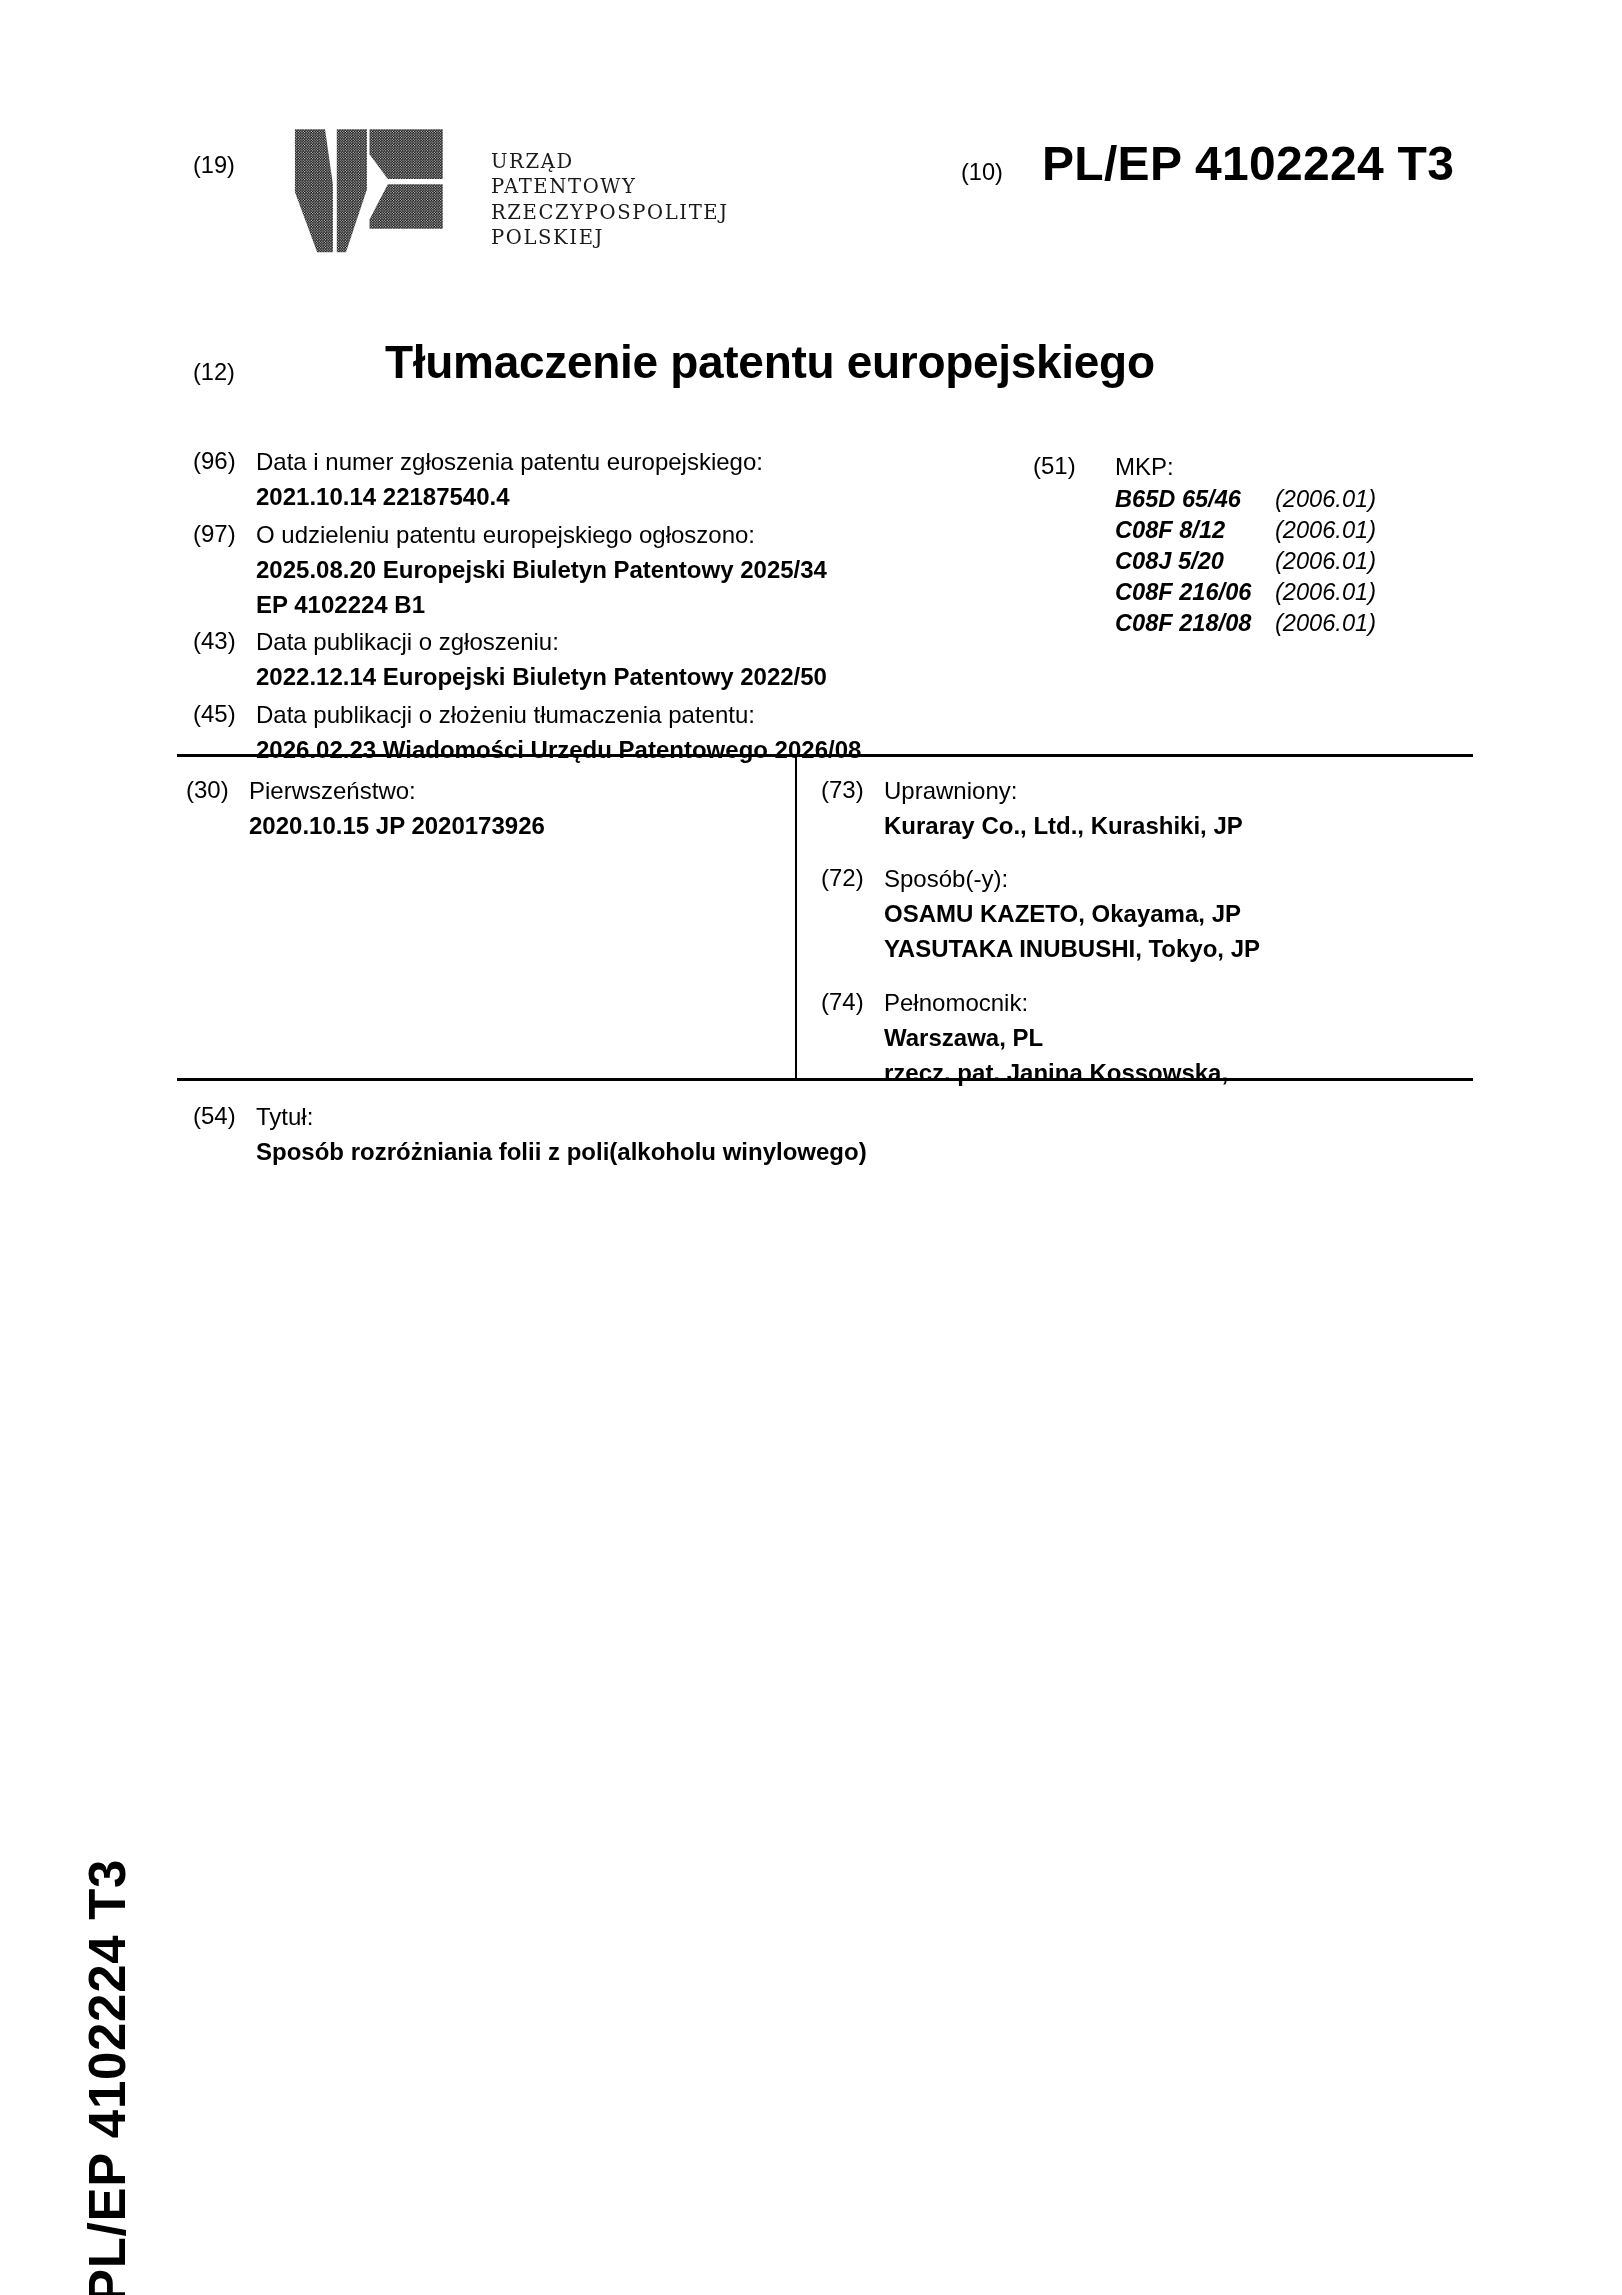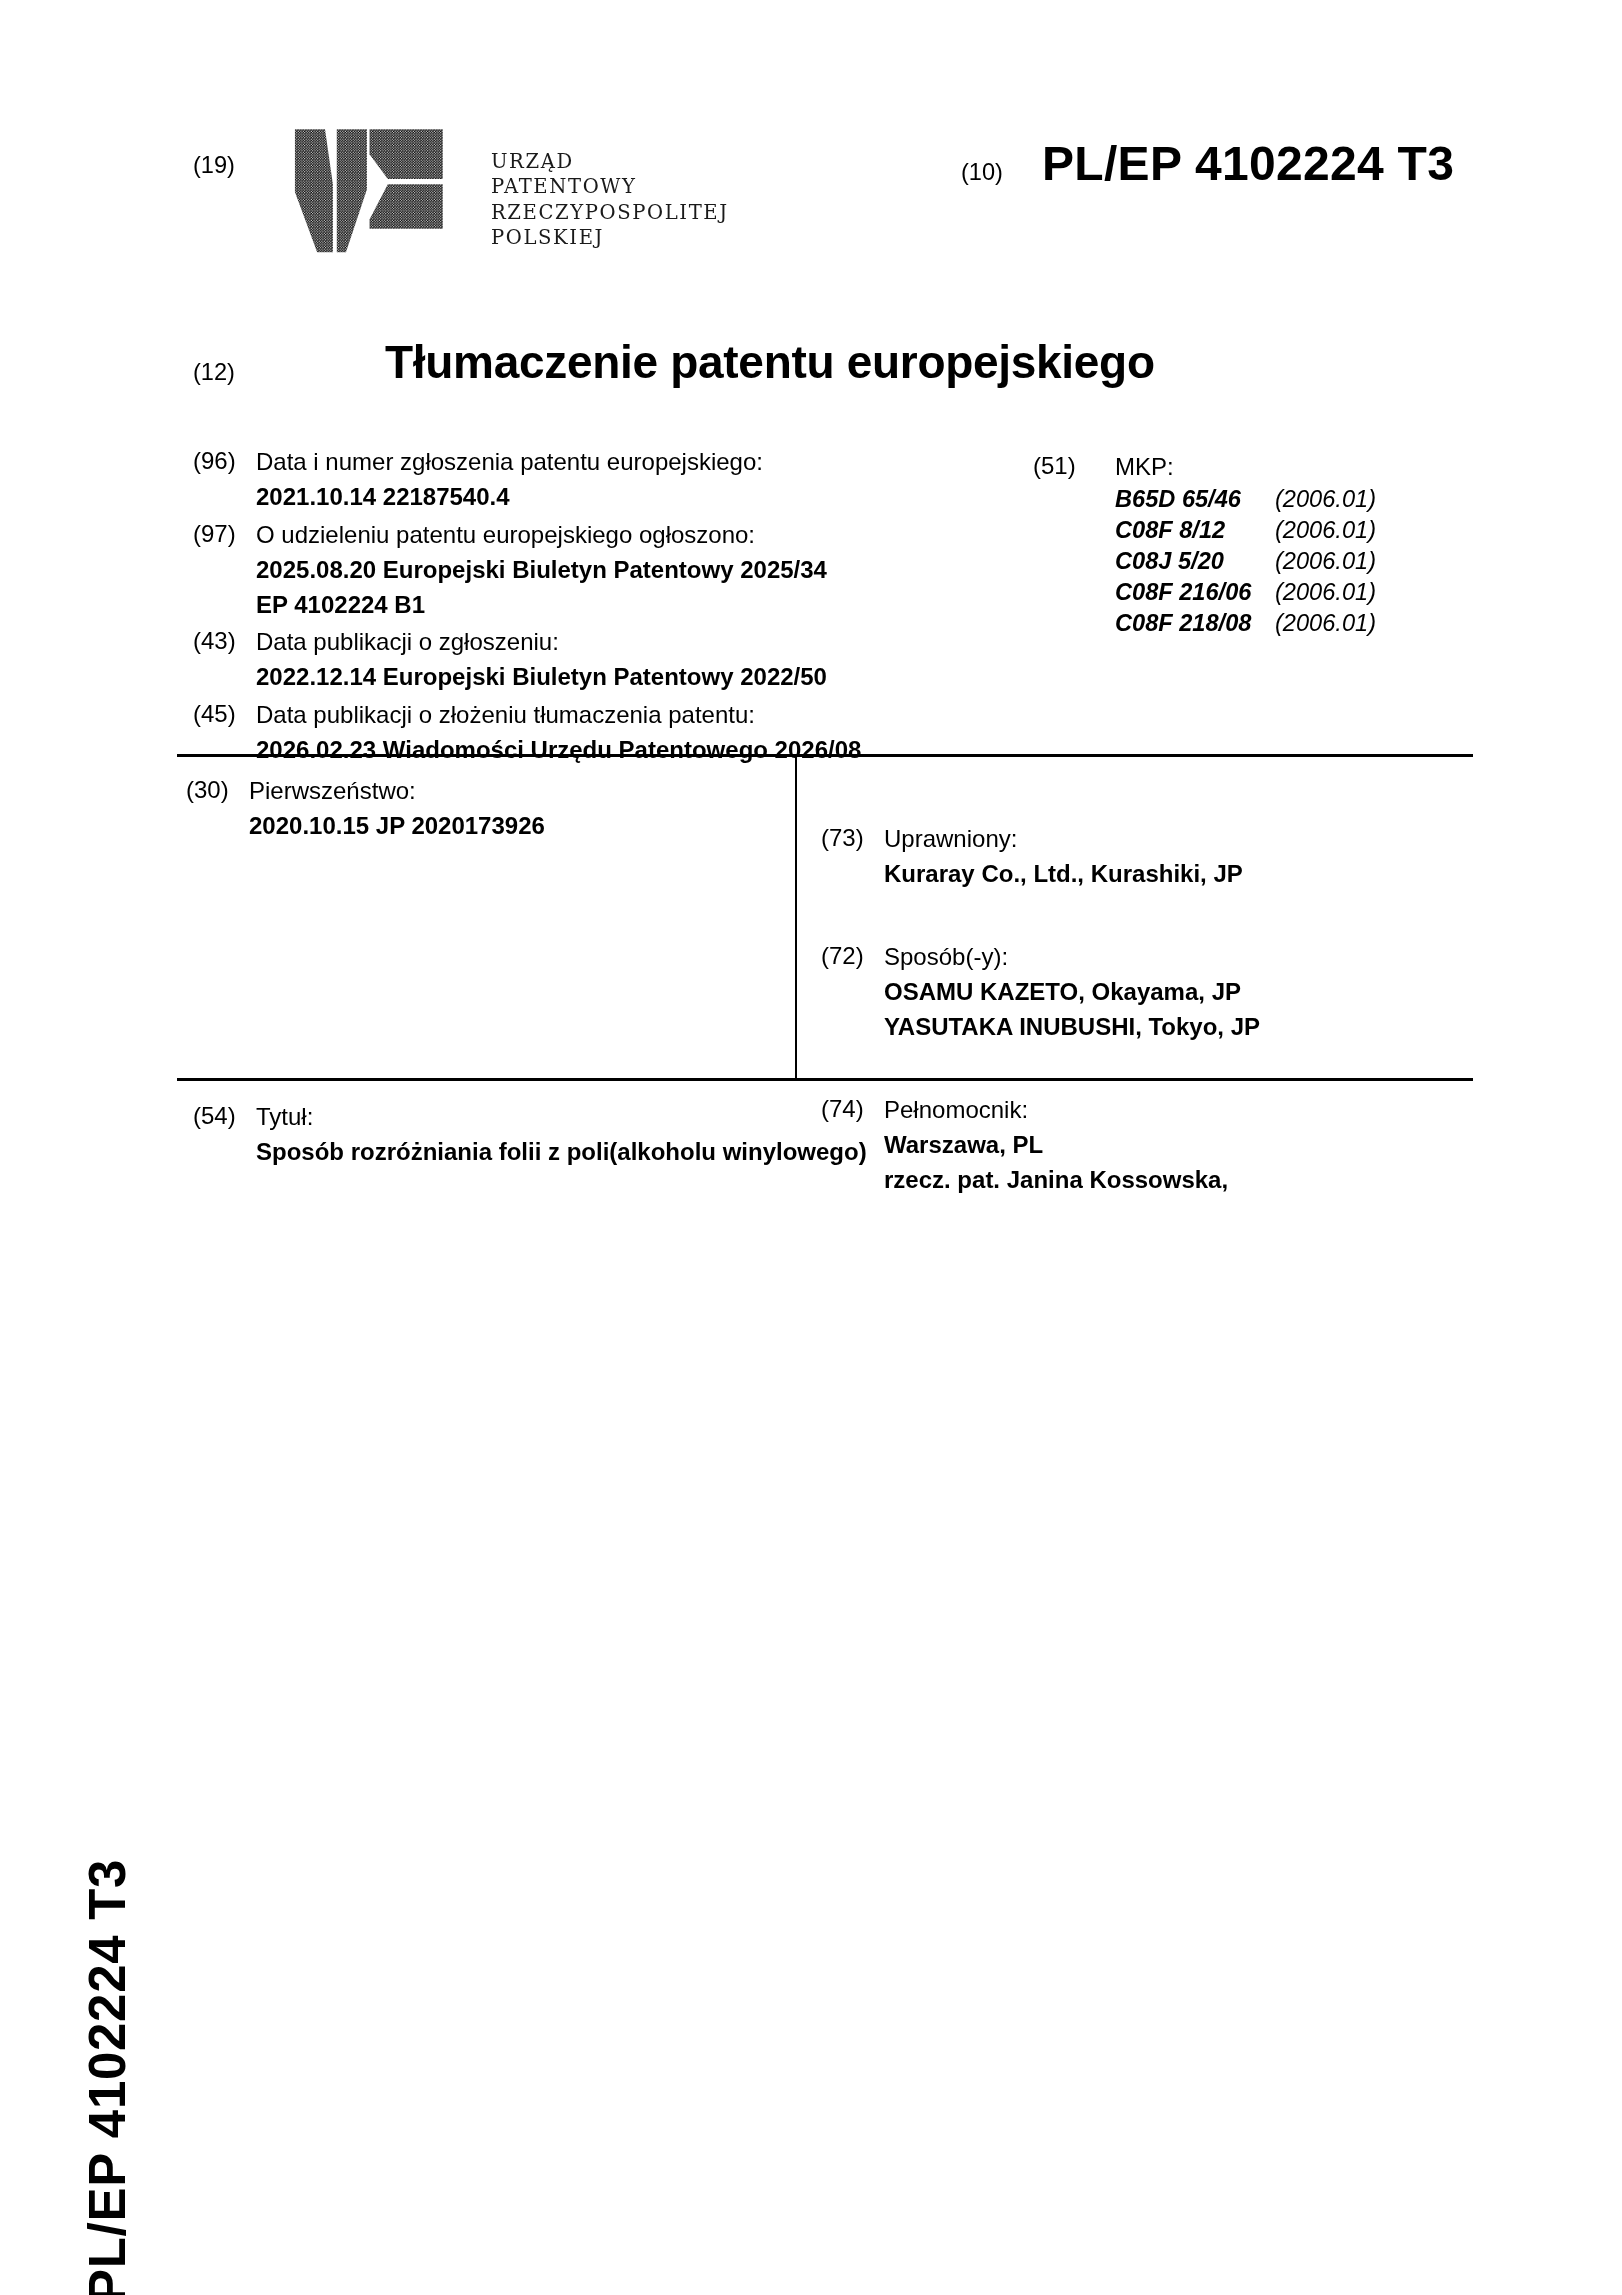--- a/index.html
+++ b/index.html
@@ -185,21 +185,21 @@
   .mid-left {
     position:absolute;
     left:186px; top:773px;
     width:576px;
   }
   .mid-right {
     position:absolute;
     left:821px; top:773px;
     width:654px;
   }
-  .mid-right .field { margin-bottom:18.3px;margin-top:48px; }
+  .mid-right .field { margin-bottom:18.3px; }
 
   
   .title-field {
     position:absolute;
     left:193px; top:1099px;
     width:1243px;
   }
 </style>
 </head>
 <body>

